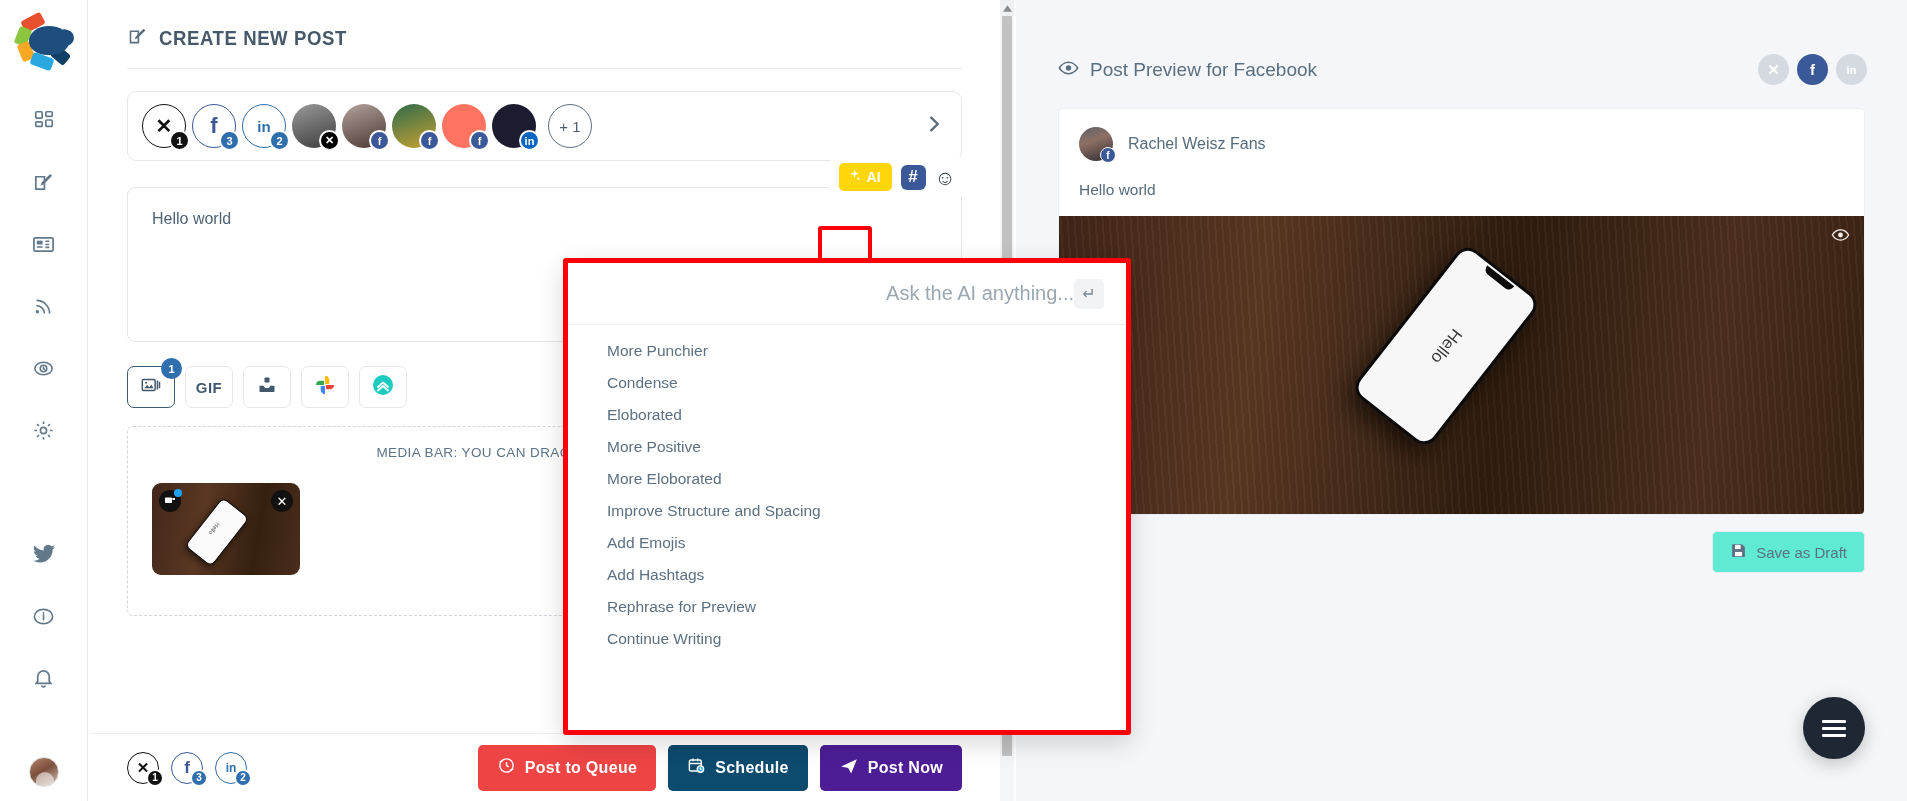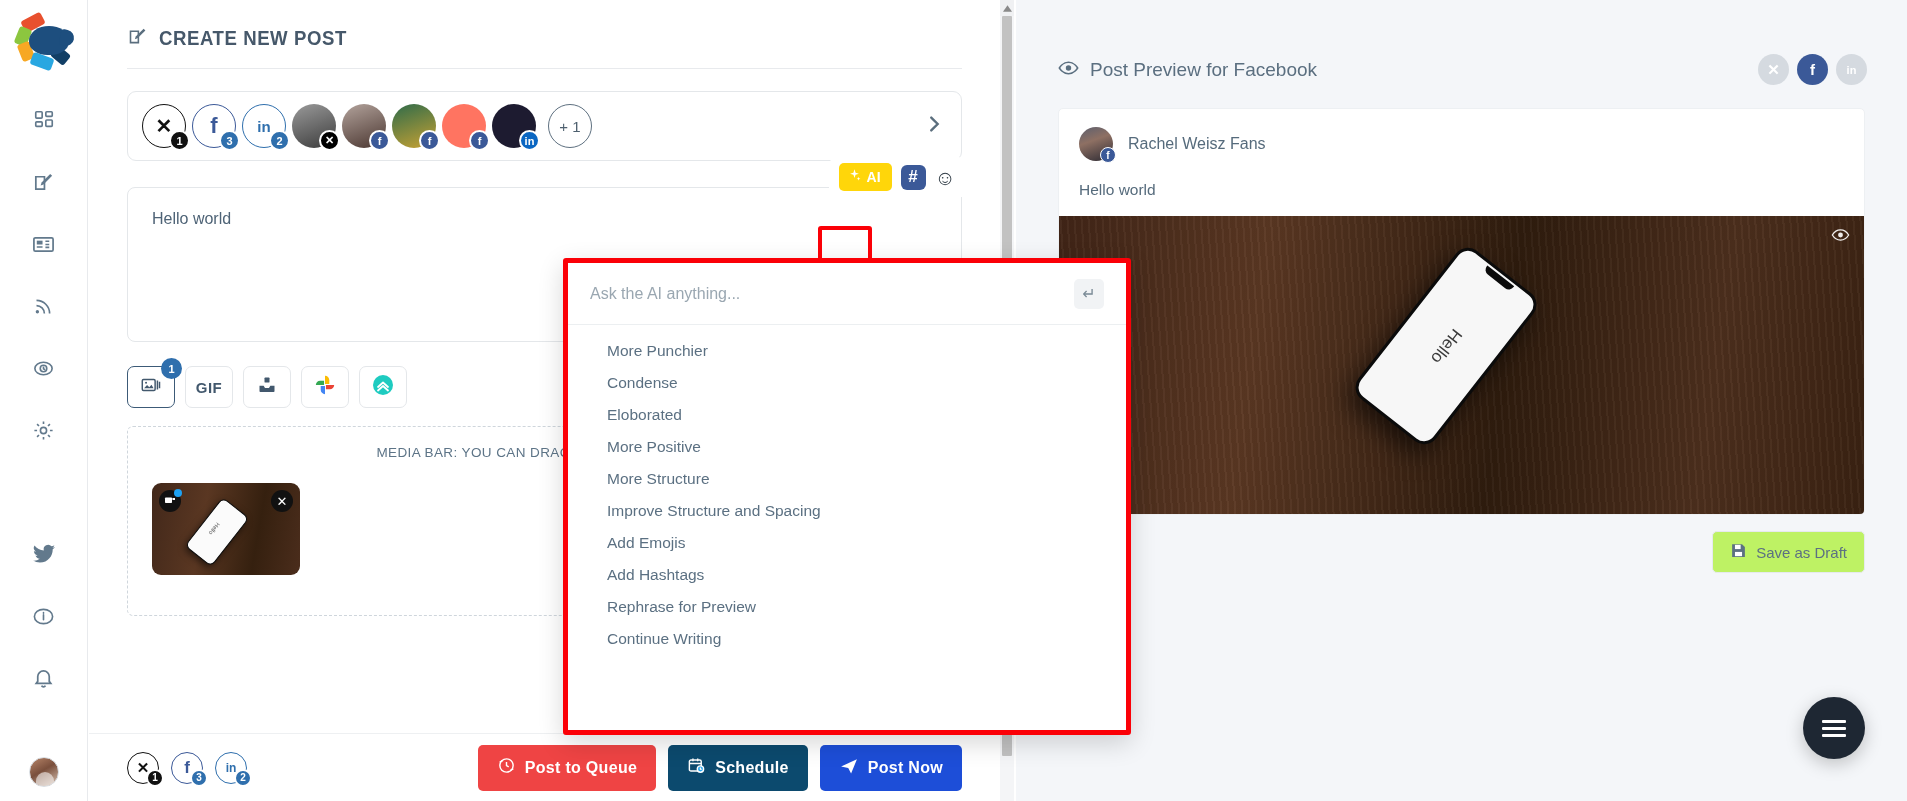--- a/index.html
+++ b/index.html
@@ -197,21 +197,21 @@
   .bb-actions { margin-left: auto; display: flex; gap: 12px; }
   .act {
     height: 46px; border: none; border-radius: 5px; color: #fff;
     font-size: 16px; font-weight: 700; padding: 0 19px; cursor: pointer;
     display: flex; align-items: center; gap: 9px;
     font-family: "Liberation Sans Narrow", "Liberation Sans", sans-serif;
     letter-spacing:.3px;
   }
   .act.queue { background: #ef4444; }
   .act.sched { background: #0c4a6e; }
-  .act.now   { background: #1d4ed8; }
+  .act.now   { background: #4c1d95; }
 
   
   .vscroll {
     position: absolute; left: 1000px; top: 0; width: 14px; height: 801px;
     background: #f4f5f7;
   }
   .vscroll .arrow {
     width: 14px; height: 16px; background: #f0f1f3;
     display: flex; align-items: center; justify-content: center;
   }
@@ -273,21 +273,21 @@
   .pv-img .hello {
     position: absolute; left: 50%; top: 50%;
     transform: translate(-50%,-50%) rotate(90deg);
     font-size: 17px; color: #3a3a3a;
   }
   .pv-img .eye {
     position: absolute; right: 14px; top: 12px; color: #fff; opacity: .92; cursor: pointer;
   }
   .pv-foot { display: flex; justify-content: flex-end; padding: 16px 42px 0 0; }
   .draft-btn {
-    background: #bef264; border: 1px solid #e6eaee; border-radius: 5px;
+    background: #5eead4; border: 1px solid #e6eaee; border-radius: 5px;
     padding: 10px 17px; font-size: 15px; color: #5c7082; cursor: pointer;
     display: flex; align-items: center; gap: 9px;
   }
 
   
   .fab {
     position: absolute; right: 42px; bottom: 42px; width: 62px; height: 62px;
     border-radius: 50%; background: #1e2733; display: flex; align-items: center;
     justify-content: center; cursor: pointer; box-shadow: 0 5px 18px rgba(0,0,0,.22);
   }
@@ -298,22 +298,22 @@
   .ai-panel {
     position: absolute; left: 563px; top: 258px; width: 568px; height: 477px;
     background: #fff; border: 5px solid #fb0007; border-radius: 3px;
     box-shadow: 0 8px 26px rgba(0,0,0,.16); z-index: 40;
   }
   .ai-input-row {
     display: flex; align-items: center; height: 62px; padding: 0 22px;
     border-bottom: 1px solid #eceff1;
   }
   .ai-input {
-    flex: 1; border: none; outline: none; font-size: 16px; color: #4e6376;
-    font-family: "Liberation Sans", sans-serif; background: transparent;
+    flex: 1; border: none; outline: none; font-size: 20px; color: #4e6376;
+    font-family: "Liberation Sans", sans-serif; background: transparent; text-align: right;
   }
   .ai-input::placeholder { color: #9aa7b1; }
   .ai-enter {
     width: 30px; height: 30px; border-radius: 5px; background: #f1f3f5;
     display: flex; align-items: center; justify-content: center;
     color: #7a8a96; font-size: 16px; cursor: pointer;
   }
   .ai-list { padding: 10px 0 0 0; margin-left: 17px; }
   .ai-item {
     padding: 7px 22px; font-size: 15.5px; color: #5b7082; cursor: pointer;
@@ -686,21 +686,21 @@
       <input class="ai-input" value="" placeholder="Ask the AI anything..." style="">
       <div class="ai-enter">
         <span>↵</span>
       </div>
     </div>
     <div class="ai-list">
       <div class="ai-item">More Punchier</div>
       <div class="ai-item">Condense</div>
       <div class="ai-item">Eloborated</div>
       <div class="ai-item">More Positive</div>
-      <div class="ai-item">More Structure</div>
+      <div class="ai-item">More Eloborated</div>
       <div class="ai-item">Improve Structure and Spacing</div>
       <div class="ai-item">Add Emojis</div>
       <div class="ai-item">Add Hashtags</div>
       <div class="ai-item">Rephrase for Preview</div>
       <div class="ai-item">Continue Writing</div>
     </div>
   </div>
 
 </div>
 

